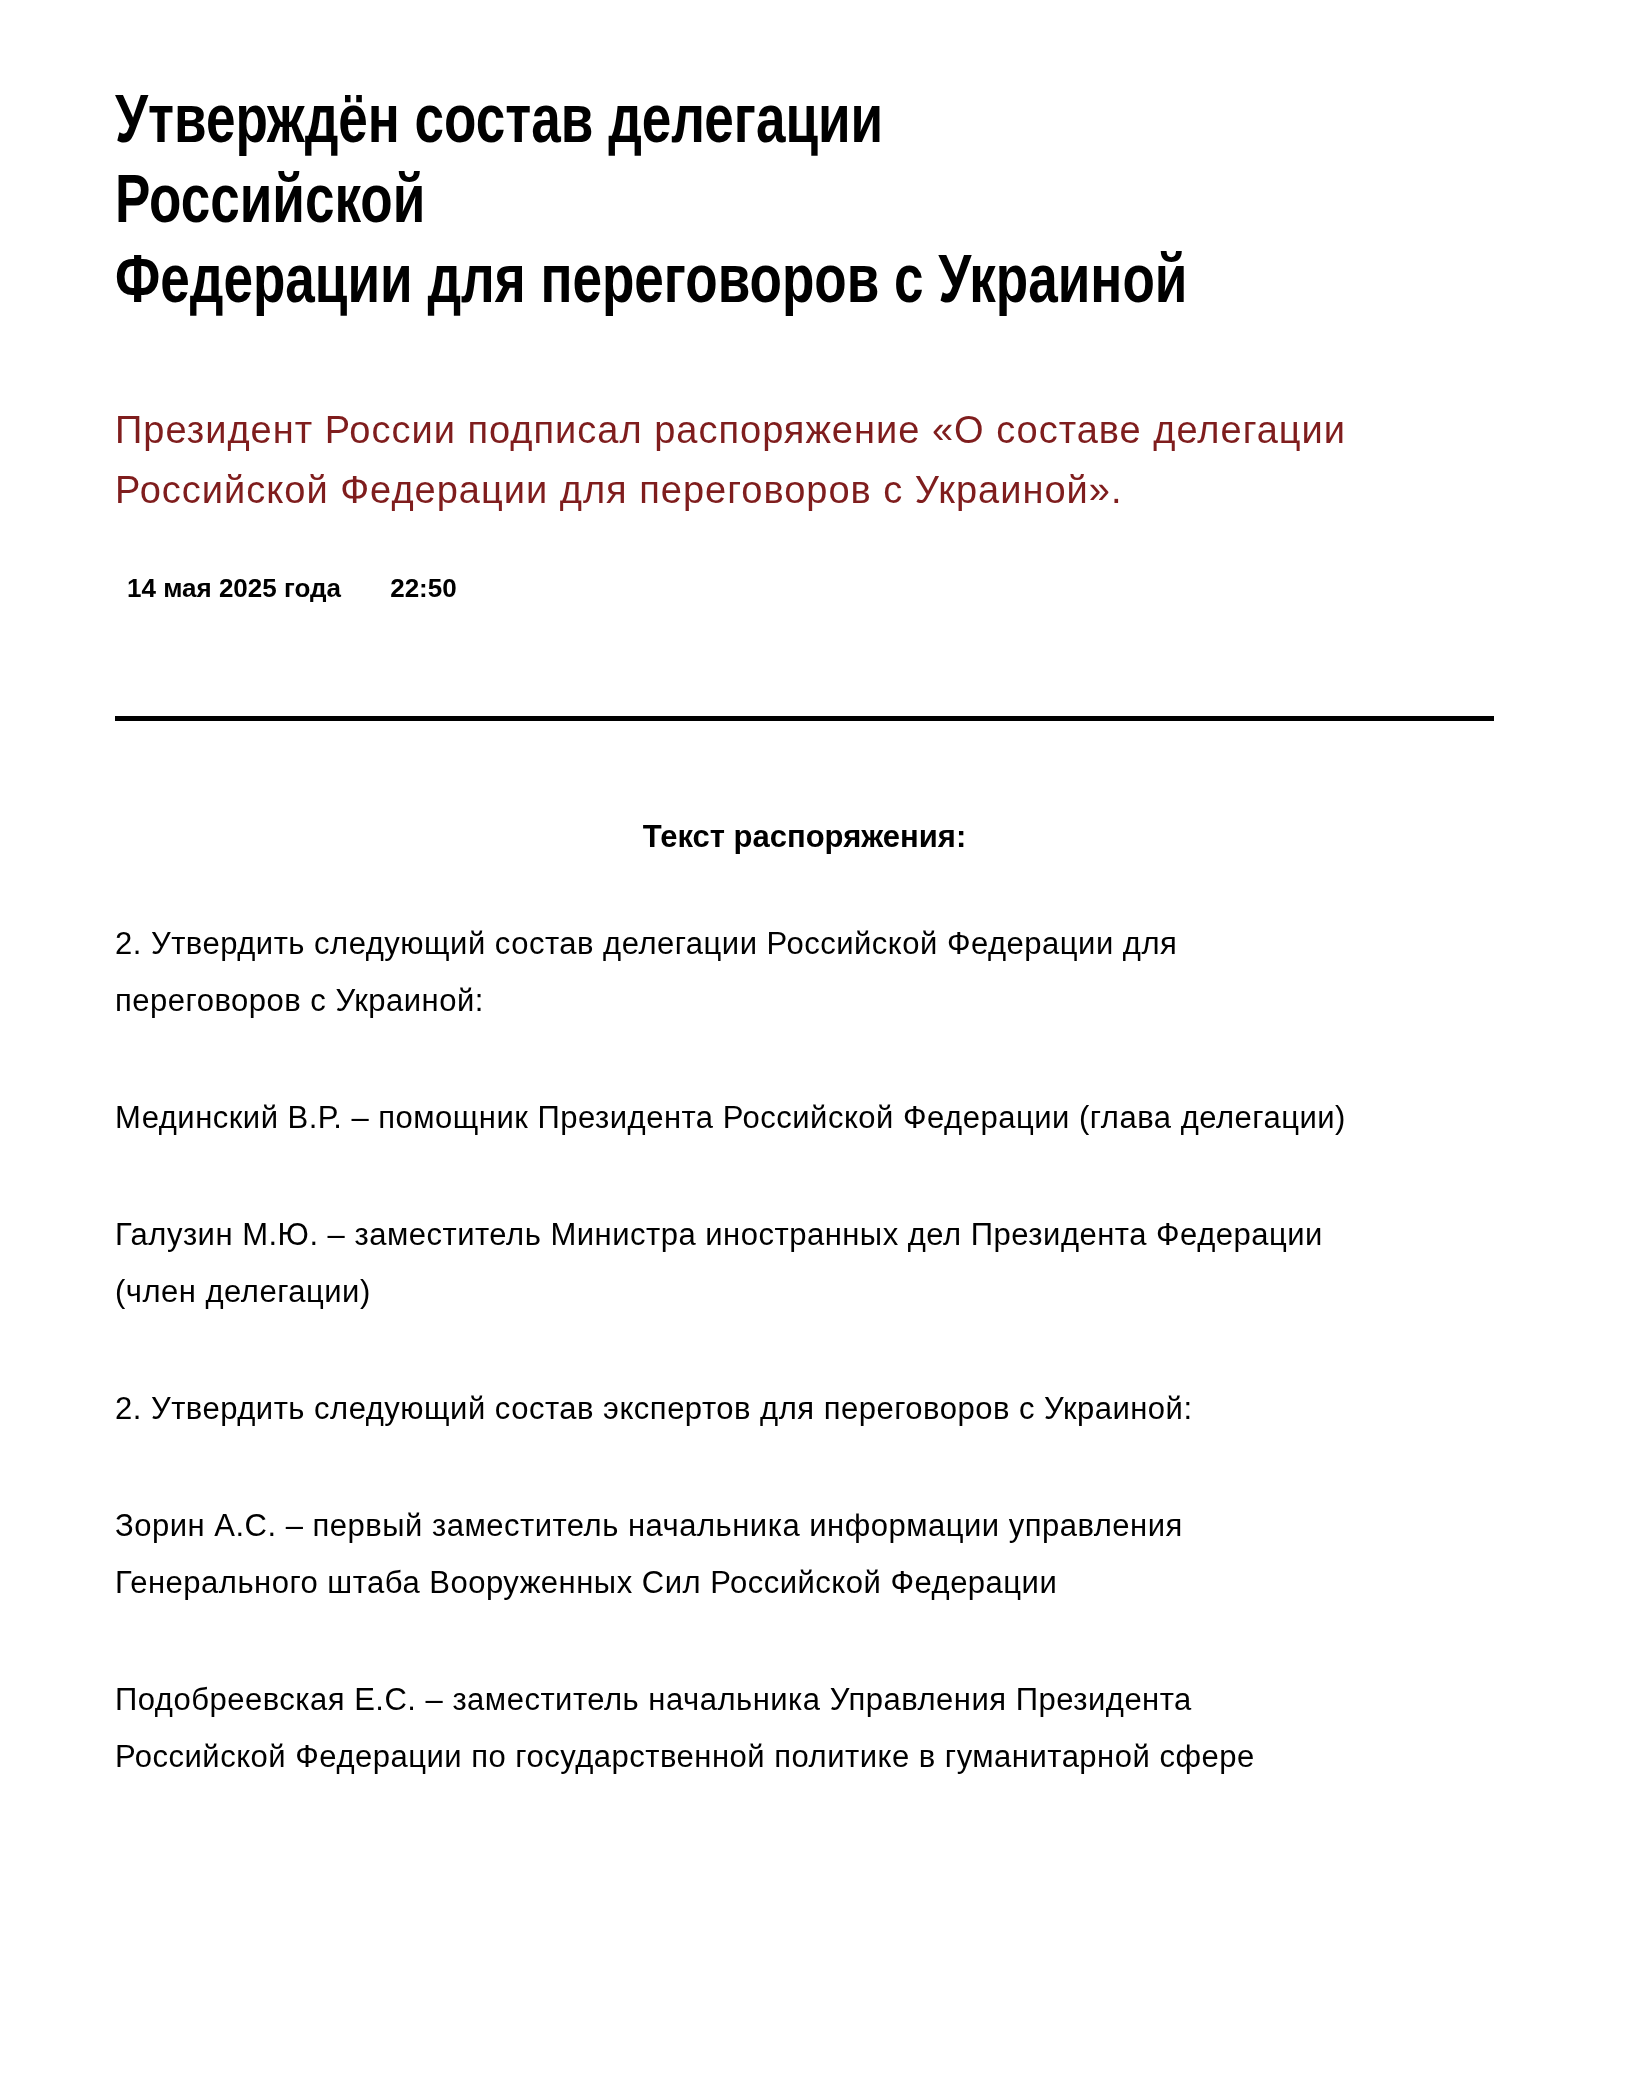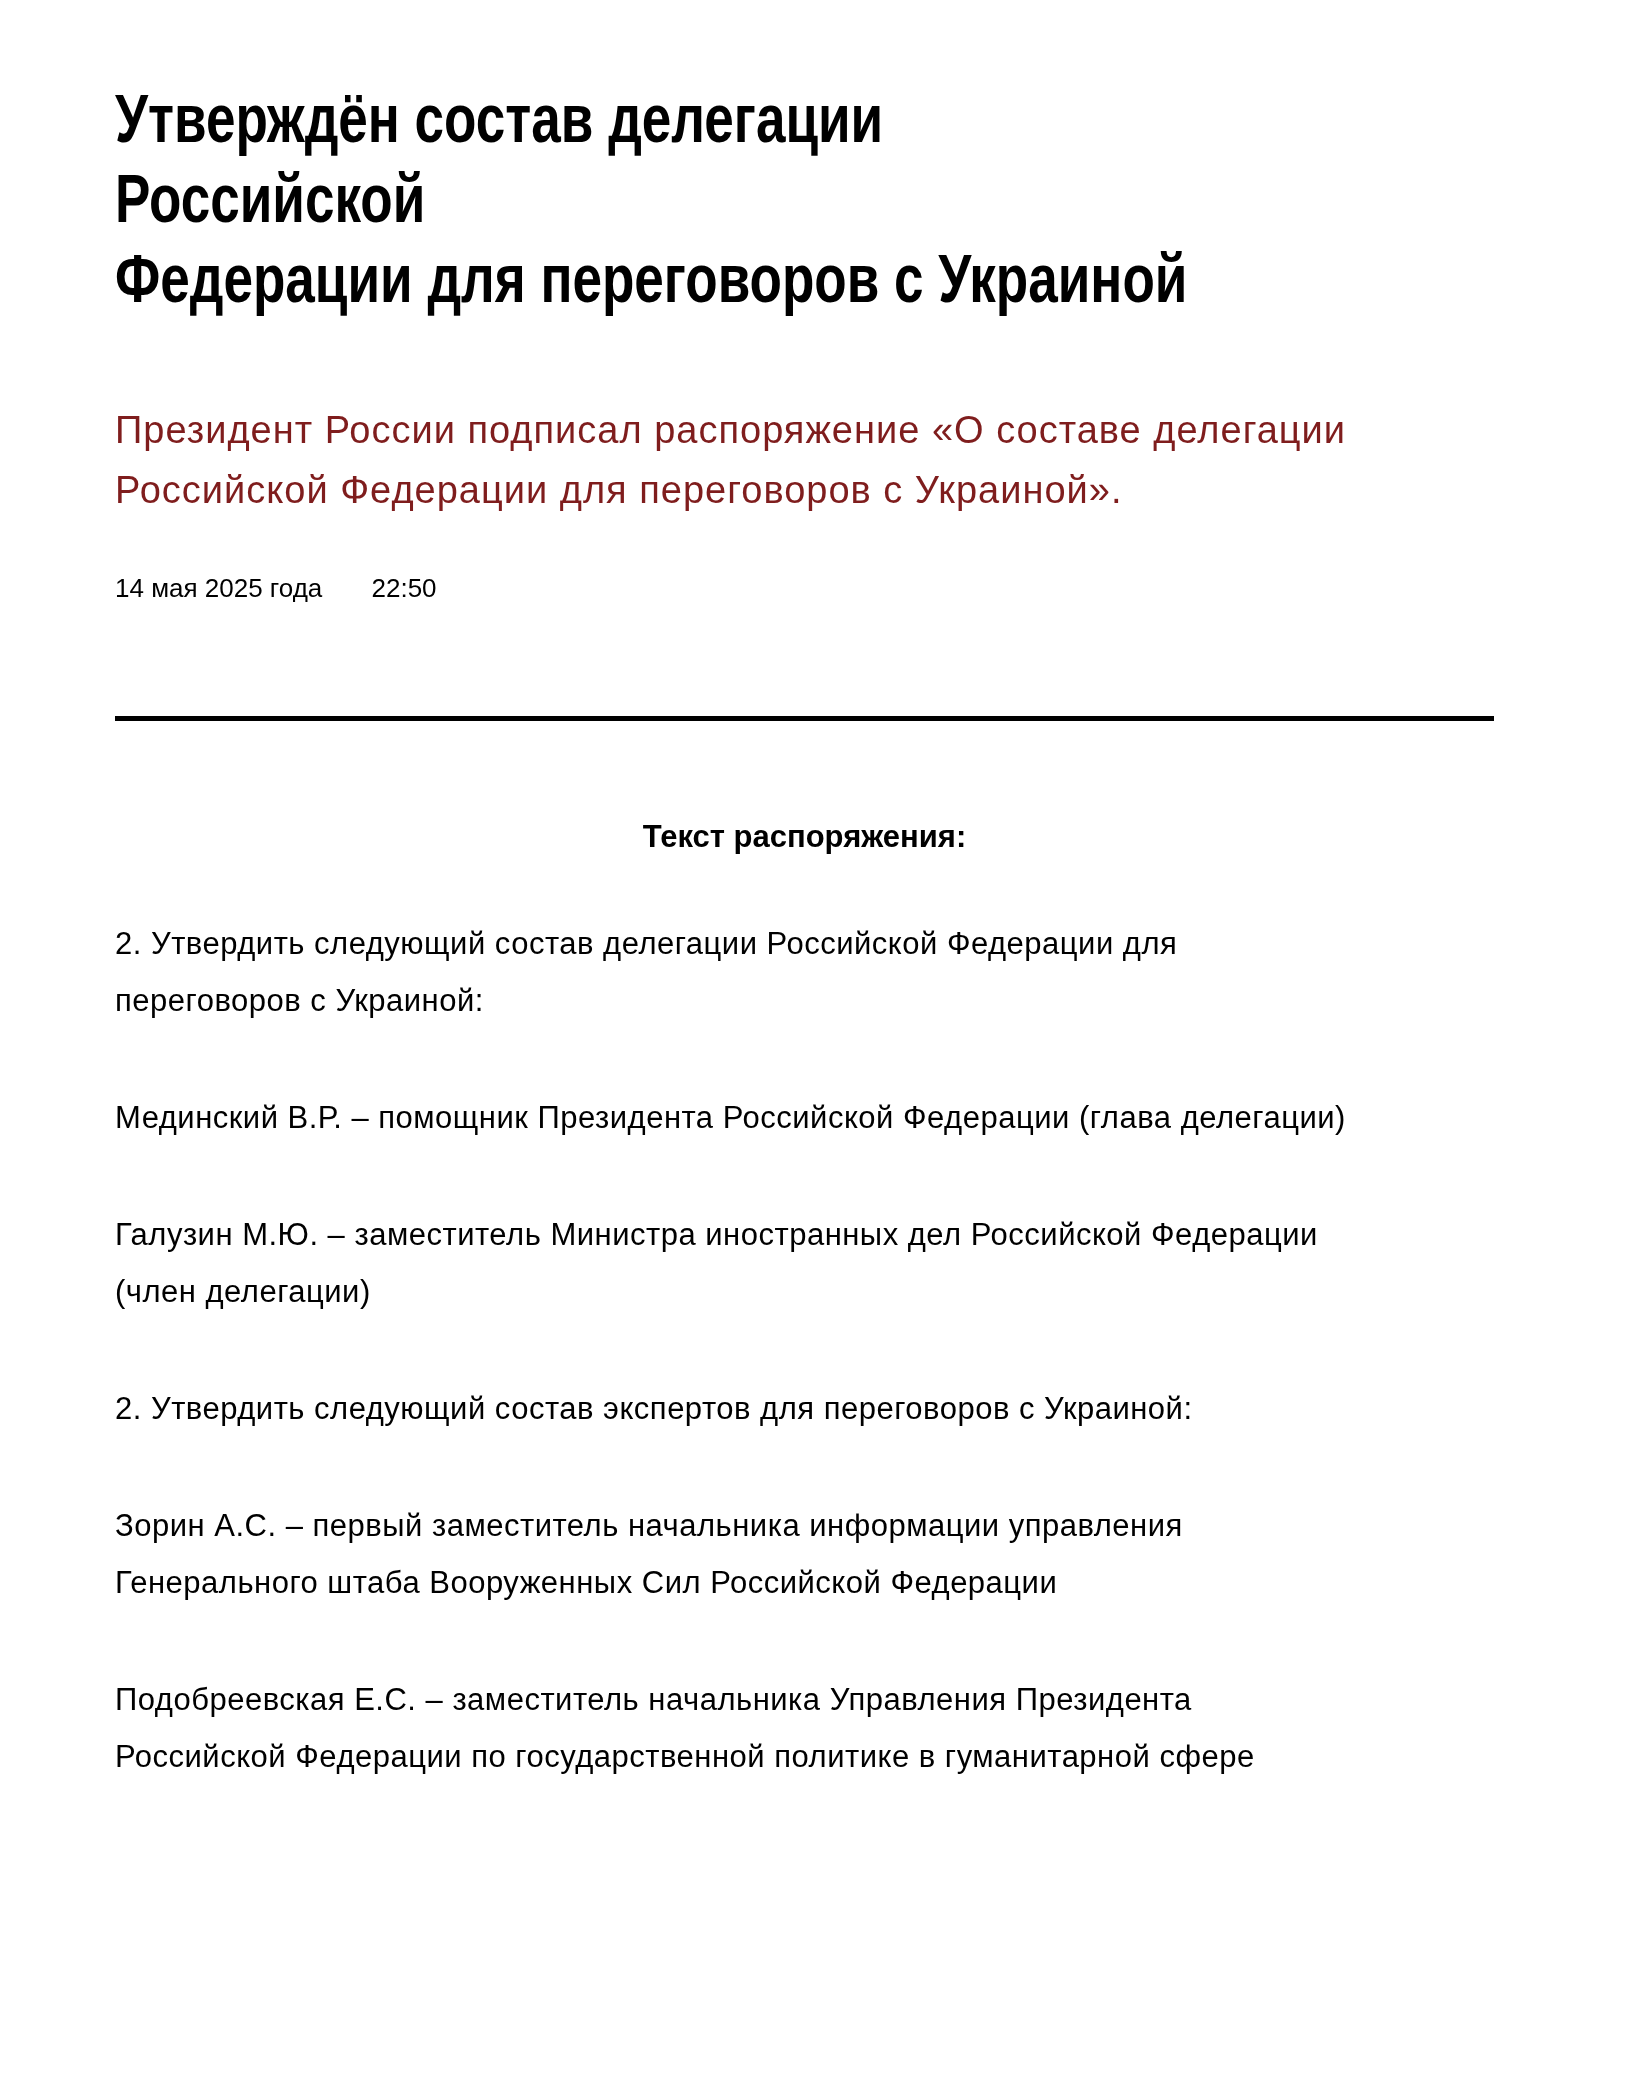--- a/index.html
+++ b/index.html
@@ -30,24 +30,25 @@
   }
   .article-lead {
     margin: 82px 0 0 0;
     font-size: 38px;
     line-height: 60px;
     letter-spacing: 1px;
     white-space: pre-line;
     color: #7f1d1d;
   }
   .dateline {
-    margin: 53px 0 0 0;
+    margin: 53px 0 0 12px;
     font-size: 26px;
     line-height: 30px;
     color: #000000;
+    font-weight: bold;
   }
   .dateline .time { margin-left: 42px; }
   .divider {
     margin: 113px 0 0 0;
     border: 0;
     border-top: 5px solid #000000;
     width: 100%;
   }
   .section-heading {
     margin: 98px 0 0 0;
@@ -82,21 +83,21 @@
     <span class="time">22:50</span>
   </div>
 
   <hr class="divider">
 
   <h2 class="section-heading">Текст распоряжения:</h2>
 
   <p class="para">2. Утвердить следующий состав делегации Российской Федерации для
 переговоров с Украиной:</p>
   <p class="para">Мединский В.Р. – помощник Президента Российской Федерации (глава делегации)</p>
-  <p class="para">Галузин М.Ю. – заместитель Министра иностранных дел Российской Федерации
+  <p class="para">Галузин М.Ю. – заместитель Министра иностранных дел Президента Федерации
 (член делегации)</p>
   <p class="para">2. Утвердить следующий состав экспертов для переговоров с Украиной:</p>
   <p class="para">Зорин А.С. – первый заместитель начальника информации управления
 Генерального штаба Вооруженных Сил Российской Федерации</p>
   <p class="para">Подобреевская Е.С. – заместитель начальника Управления Президента
 Российской Федерации по государственной политике в гуманитарной сфере</p>
 
 </div>
 
 </body></html>

